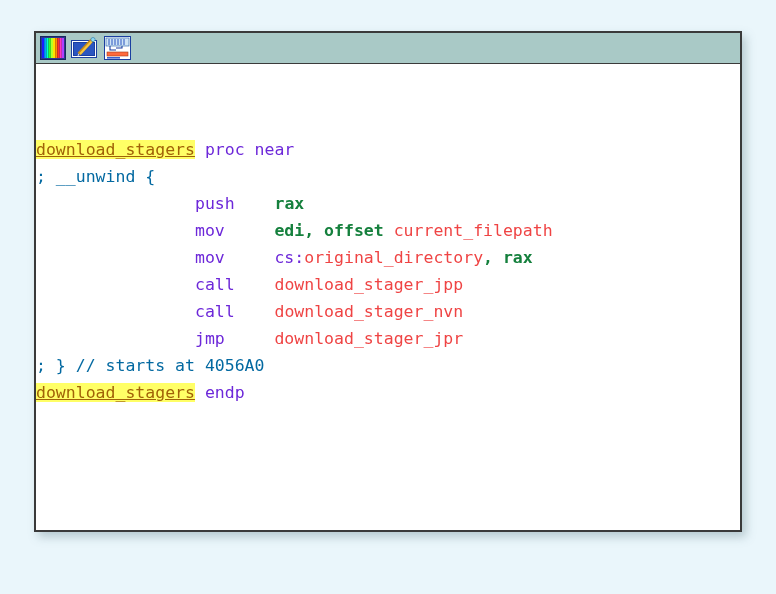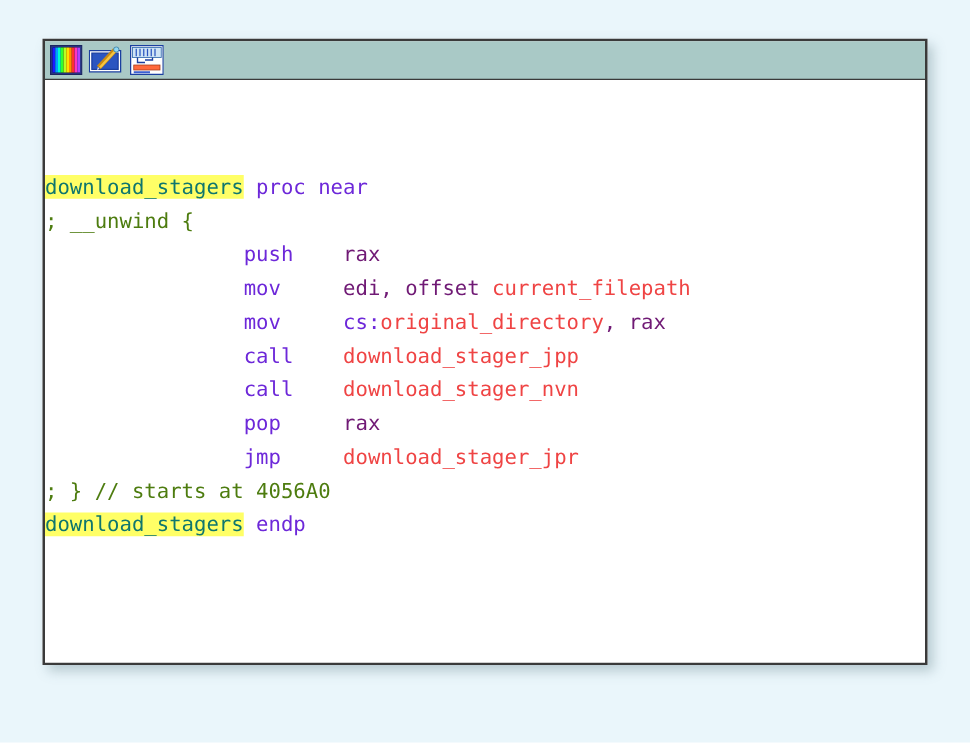--- a/index.html
+++ b/index.html
@@ -62,26 +62,27 @@
     height: 27px;
     line-height: 27px;
     font-family: "DejaVu Sans Mono", monospace;
     font-size: 16.5px;
     white-space: pre;
     color: #2a2ab0;
   }
 
   .hl {
     background: #ffff66;
-    color: #0f766e;
+    color: #a16207;
+    text-decoration: underline;
   }
   .mnem   { color: #6d28d9; }
-  .opnd   { color: #701a75; }
+  .opnd   { color: #15803d; font-weight: bold; }
   .fname  { color: #ef4444; }
-  .cmt    { color: #4d7c0f; }
+  .cmt    { color: #0369a1; }
   .plain  { color: #6d28d9; }
 </style>
 </head>
 <body>
 
 <div id="app">
 
   <div id="toolbar">
 
     <div class="tb-btn">
@@ -139,19 +140,18 @@
   </div>
 
   <div id="code-area">
       <div class="code-line"><span class="hl">download_stagers</span><span class="plain"> proc near</span></div>
       <div class="code-line"><span class="cmt">; __unwind {</span></div>
       <div class="code-line"><span class="plain">                </span><span class="mnem">push</span><span class="plain">    </span><span class="opnd">rax</span></div>
       <div class="code-line"><span class="plain">                </span><span class="mnem">mov</span><span class="plain">     </span><span class="opnd">edi, offset </span><span class="fname">current_filepath</span></div>
       <div class="code-line"><span class="plain">                </span><span class="mnem">mov</span><span class="plain">     </span><span class="mnem">cs:</span><span class="fname">original_directory</span><span class="opnd">, rax</span></div>
       <div class="code-line"><span class="plain">                </span><span class="mnem">call</span><span class="plain">    </span><span class="fname">download_stager_jpp</span></div>
       <div class="code-line"><span class="plain">                </span><span class="mnem">call</span><span class="plain">    </span><span class="fname">download_stager_nvn</span></div>
-      <div class="code-line"><span class="plain">                </span><span class="mnem">pop</span><span class="plain">     </span><span class="opnd">rax</span></div>
       <div class="code-line"><span class="plain">                </span><span class="mnem">jmp</span><span class="plain">     </span><span class="fname">download_stager_jpr</span></div>
       <div class="code-line"><span class="cmt">; } // starts at 4056A0</span></div>
       <div class="code-line"><span class="hl">download_stagers</span><span class="plain"> endp</span></div>
     </div>
 
 </div>
 
 </body></html>

